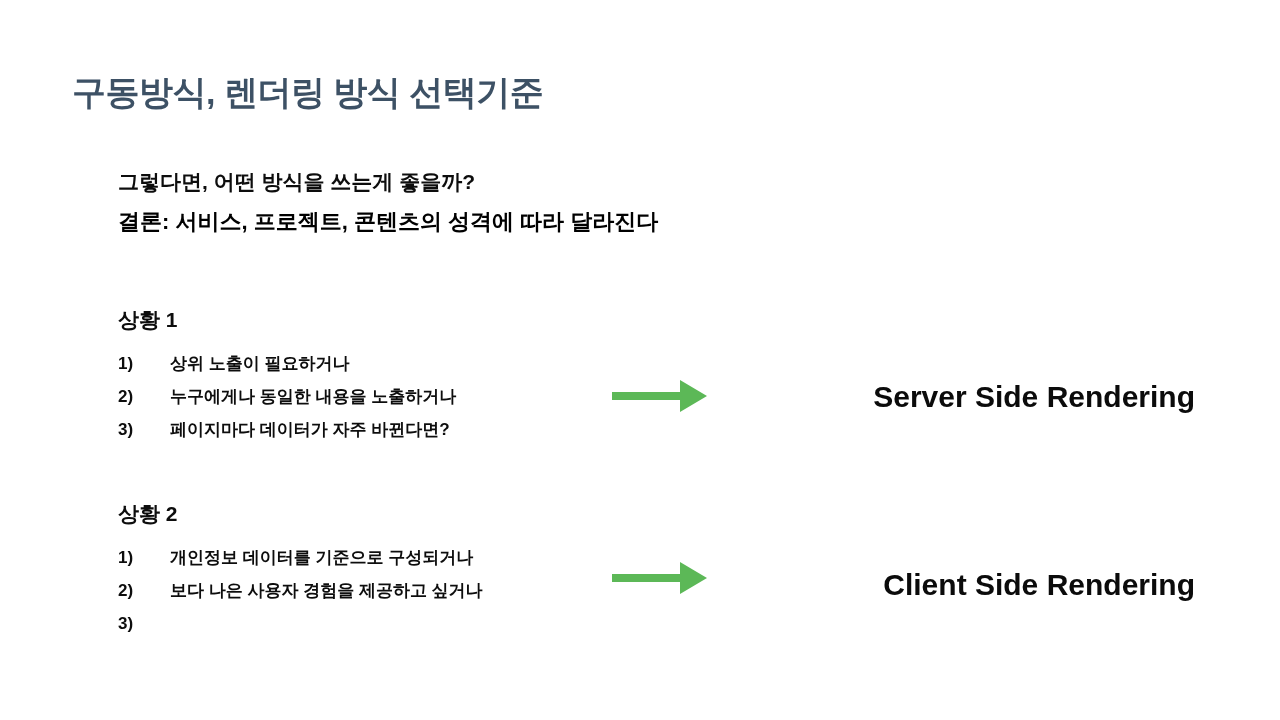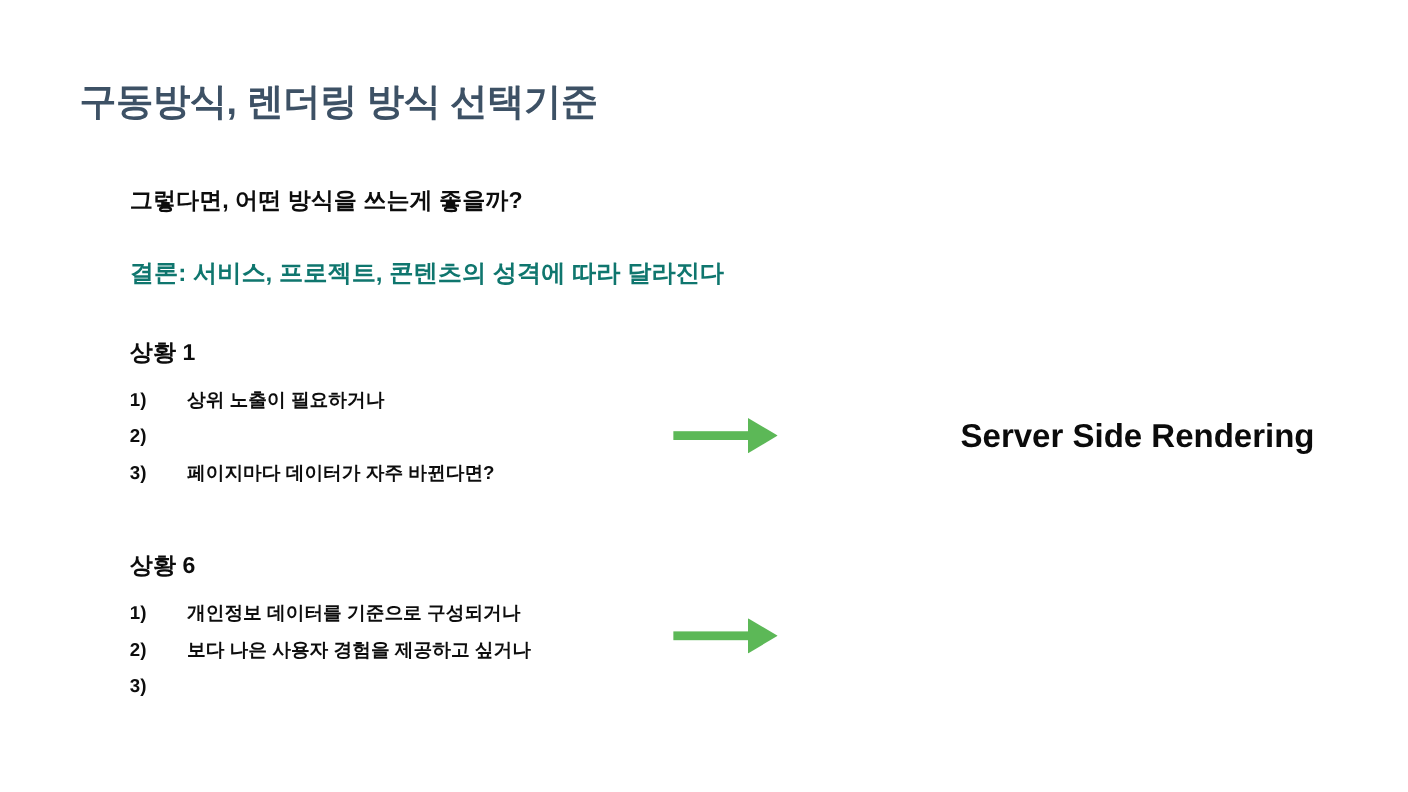--- a/index.html
+++ b/index.html
@@ -28,24 +28,24 @@
   .question {
     left: 118px;
     top: 168px;
     font-size: 21px;
     font-weight: 700;
     color: #0d0d0d;
     text-align: right;
   }
   .conclusion {
     left: 118px;
-    top: 233px;
+    top: 207px;
     font-size: 22px;
     font-weight: 700;
-    color: #0f766e;
+    color: #000000;
   }
   .case {
     left: 118px;
     width: 520px;
   }
   .case-1 { top: 306px; }
   .case-2 { top: 500px; }
   .case-heading {
     font-size: 21px;
     font-weight: 700;
@@ -96,48 +96,50 @@
   <p class="abs conclusion">결론: 서비스, 프로젝트, 콘텐츠의 성격에 따라 달라진다</p>
 
   <section class="abs case case-1">
     <h2 class="case-heading">상황 1</h2>
     <div class="case-item">
       <span class="item-num">1)</span>
       <span class="item-txt">상위 노출이 필요하거나</span>
     </div>
     <div class="case-item">
       <span class="item-num">2)</span>
+      <span class="item-txt">누구에게나 동일한 내용을 노출하거나</span>
     </div>
     <div class="case-item">
       <span class="item-num">3)</span>
       <span class="item-txt">페이지마다 데이터가 자주 바뀐다면?</span>
     </div>
   </section>
 
   <svg class="abs arrow arrow-1" viewBox="0 0 95 32">
     <rect x="0" y="12" width="69" height="8" fill="#5cb857"></rect>
     <polygon points="68,0 95,16 68,32" fill="#5cb857"></polygon>
   </svg>
 
   <p class="abs result result-1">Server Side Rendering</p>
 
   <section class="abs case case-2">
-    <h2 class="case-heading">상황 6</h2>
+    <h2 class="case-heading">상황 2</h2>
     <div class="case-item">
       <span class="item-num">1)</span>
       <span class="item-txt">개인정보 데이터를 기준으로 구성되거나</span>
     </div>
     <div class="case-item">
       <span class="item-num">2)</span>
       <span class="item-txt">보다 나은 사용자 경험을 제공하고 싶거나</span>
     </div>
     <div class="case-item">
       <span class="item-num">3)</span>
     </div>
   </section>
 
   <svg class="abs arrow arrow-2" viewBox="0 0 95 32">
     <rect x="0" y="12" width="69" height="8" fill="#5cb857"></rect>
     <polygon points="68,0 95,16 68,32" fill="#5cb857"></polygon>
   </svg>
 
+  <p class="abs result result-2">Client Side Rendering</p>
 
 </div>
 
 </body></html>

